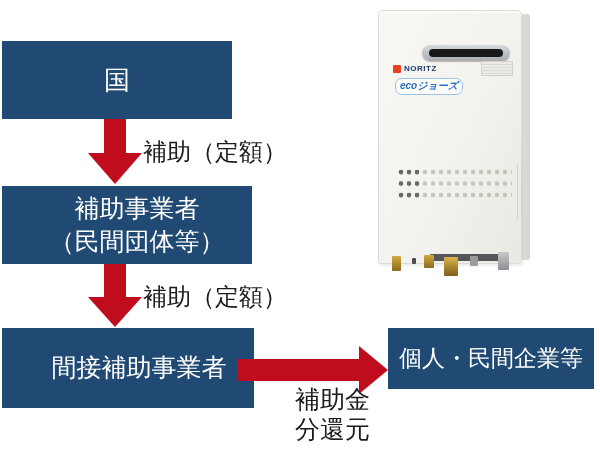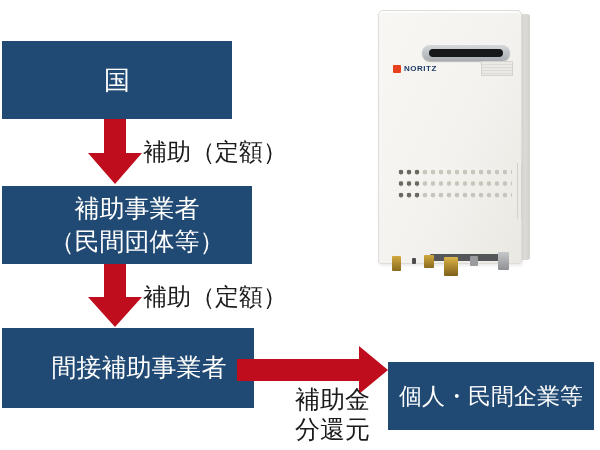--- a/index.html
+++ b/index.html
@@ -8,21 +8,21 @@
     font-family:"Liberation Sans","DejaVu Sans",sans-serif;
   }
   .flow-box{
     position:absolute;background:#204A73;color:#ffffff;
     display:flex;flex-direction:column;align-items:center;justify-content:center;
     text-align:center;line-height:1.34;
   }
   .box1{left:2px;top:41px;width:230px;height:78px;font-size:26px;}
   .box2{left:2px;top:186px;width:230px;height:78px;font-size:25px;padding-left:20px;}
   .box3{left:2px;top:328px;width:230px;height:80px;font-size:25px;padding-left:22px;}
-  .box4{left:388px;top:328px;width:206px;height:68px;font-size:23px;margin-top:34px;}
+  .box4{left:388px;top:328px;width:206px;height:61px;font-size:23px;}
   .arrow-svg{position:absolute;left:0;top:0;pointer-events:none;}
   .flow-label{
     position:absolute;color:#1b1b1b;font-size:24px;white-space:nowrap;
   }
   .label1{left:143px;top:136px;}
   .label2{left:143px;top:281px;}
   .label3{left:250px;top:384px;width:120px;text-align:right;font-size:25px;line-height:30px;}
   .caption{position:absolute;left:350px;top:292px;font-size:14px;color:#3d3d3d;letter-spacing:1px;}
 
   
@@ -119,20 +119,21 @@
   <div class="heater">
     <div class="heater-side"></div>
     <div class="heater-body">
       <div class="vent">
         <div class="vent-slot"></div>
       </div>
       <div class="brand-row">
         <span class="brand-mark"></span>
         <span class="brand-text">NORITZ</span>
       </div>
+      <div class="eco-logo">ecoジョーズ</div>
       <div class="sticker"></div>
       <div class="dots"></div>
       <div class="dots-dark"></div>
       <div class="seam"></div>
       <div class="seam seam2"></div>
     </div>
     <div class="pipe pipe-bar"></div>
     <div class="pipe pipe-brass1"></div>
     <div class="pipe pipe-dot"></div>
     <div class="pipe pipe-brass2"></div>

